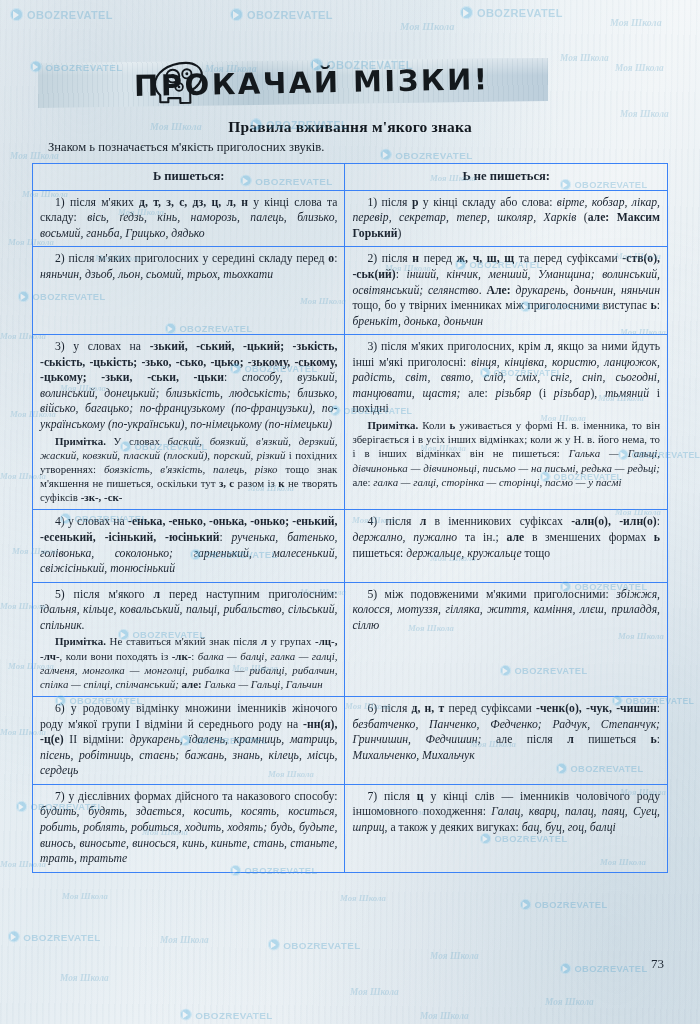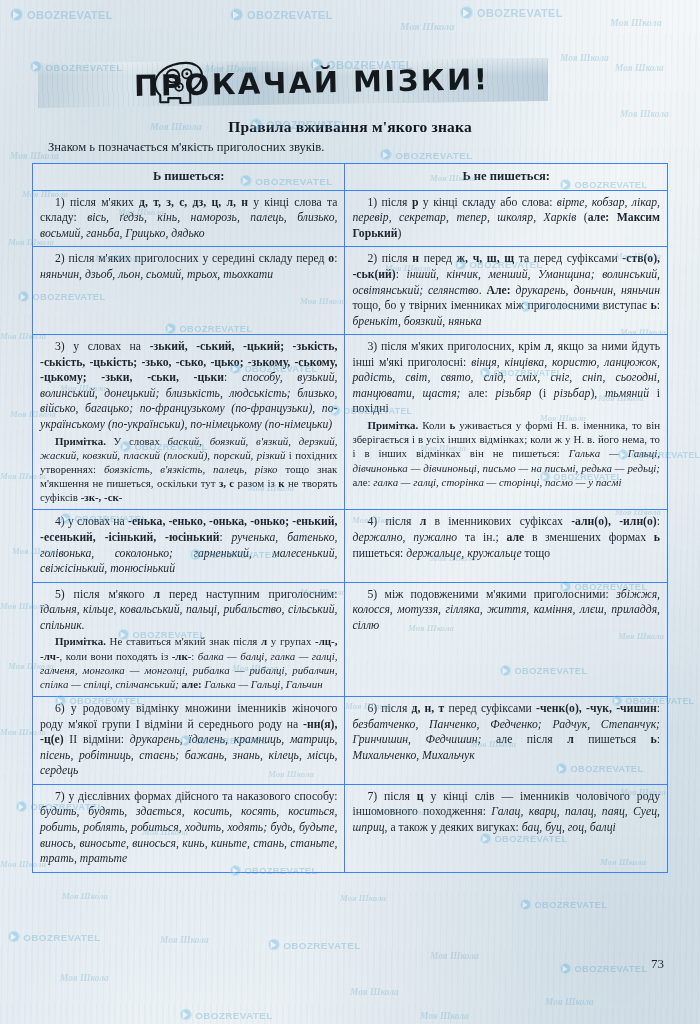--- a/index.html
+++ b/index.html
@@ -229,21 +229,21 @@
         </td>
       <td>
           <p>1) після <b>р</b> у кінці складу або слова: <i>вірте, кобзар, лікар, перевір, секретар, тепер, школяр, Харків</i> (<b>але: Максим Горький</b>)</p>
         </td>
     </tr>
     <tr>
       <td>
           <p>2) після м'яких приголосних у середині складу перед <b>о</b>: <i>няньчин, дзьоб, льон, сьомий, трьох, тьохкати</i></p>
         </td>
       <td>
-          <p>2) після <b>н</b> перед <b>ж, ч, ш, щ</b> та перед суфіксами <b>-ств(о), -ськ(ий)</b>: <i>інший, кінчик, менший, Уманщина; волинський, освітянський; селянство</i>. <b>Але: </b><i>друкарень, доньчин, няньчин</i> тощо, бо у твірних іменниках між приголосними виступає <b>ь</b>: <i>бренькіт, боязкий, нянька</i></p>
+          <p>2) після <b>н</b> перед <b>ж, ч, ш, щ</b> та перед суфіксами <b>-ств(о), -ськ(ий)</b>: <i>інший, кінчик, менший, Уманщина; волинський, освітянський; селянство</i>. <b>Але: </b><i>друкарень, доньчин, няньчин</i> тощо, бо у твірних іменниках між приголосними виступає <b>ь</b>: <i>бренькіт, донька, доньчин</i></p>
         </td>
     </tr>
     <tr>
       <td>
           <p>3) у словах на <b>-зький, -ський, -цький; -зькість, -ськість, -цькість; -зько, -сько, -цько; -зькому, -ському, -цькому; -зьки, -ськи, -цьки</b>: <i>способу, вузький, волинський, донецький; близькість, людськість; близько, військо, багацько; по-французькому (по-французьки), по-українському (по-українськи), по-німецькому (по-німецьки)</i></p>
           <p class="note"><b>Примітка.</b> У словах <i>баский, боязкий, в'язкий, дерзкий, жаский, ковзкий, плаский (плоский), порский, різкий</i> і похідних утвореннях: <i>боязкість, в'язкість, палець, різко</i> тощо знак м'якшення не пишеться, оскільки тут <b>з, с</b> разом із <b>к</b> не творять суфіксів <b>-зк-, -ск-</b></p>
         </td>
       <td>
           <p>3) після м'яких приголосних, крім <b>л</b>, якщо за ними йдуть інші м'які приголосні: <i>вінця, кінцівка, користю, ланцюжок, радість, світ, свято, слід, сміх, сніг, сніп, сьогодні, танцювати, щастя;</i> але: <i>різьбяр</i> (і <i>різьбар</i>), <i>тьмяний</i> і похідні</p>
           <p class="note"><b>Примітка.</b> Коли <b>ь</b> уживається у формі Н. в. іменника, то він зберігається і в усіх інших відмінках; коли ж у Н. в. його нема, то і в інших відмінках він не пишеться: <i>Галька — Гальці, дівчинонька — дівчиноньці, письмо — на письмі, редька — редьці;</i> але: <i>галка — галці, сторінка — сторінці, пасмо — у пасмі</i></p>

